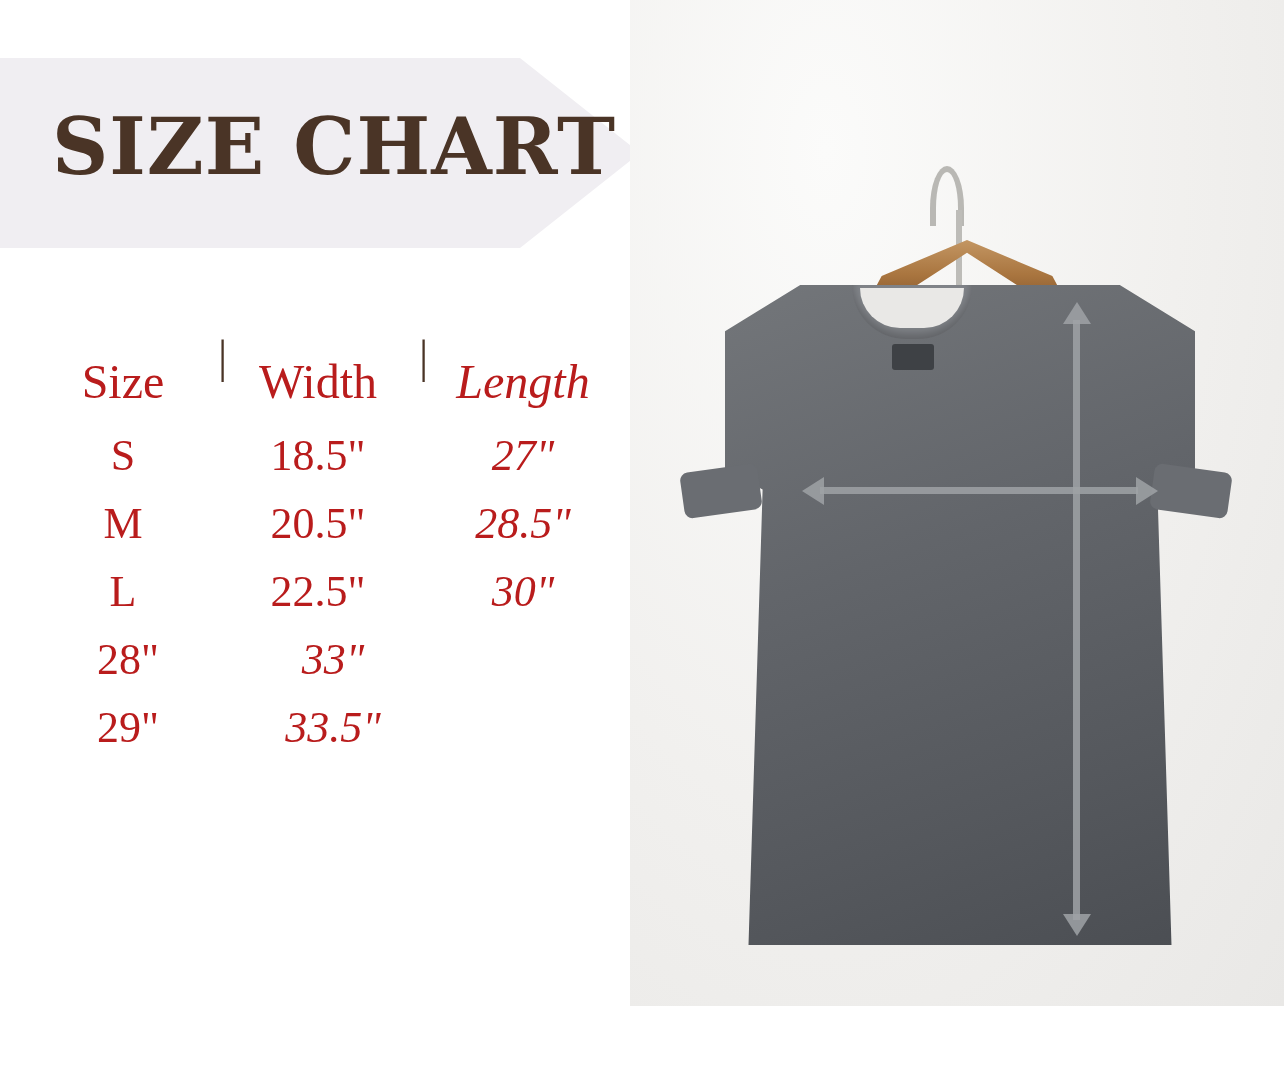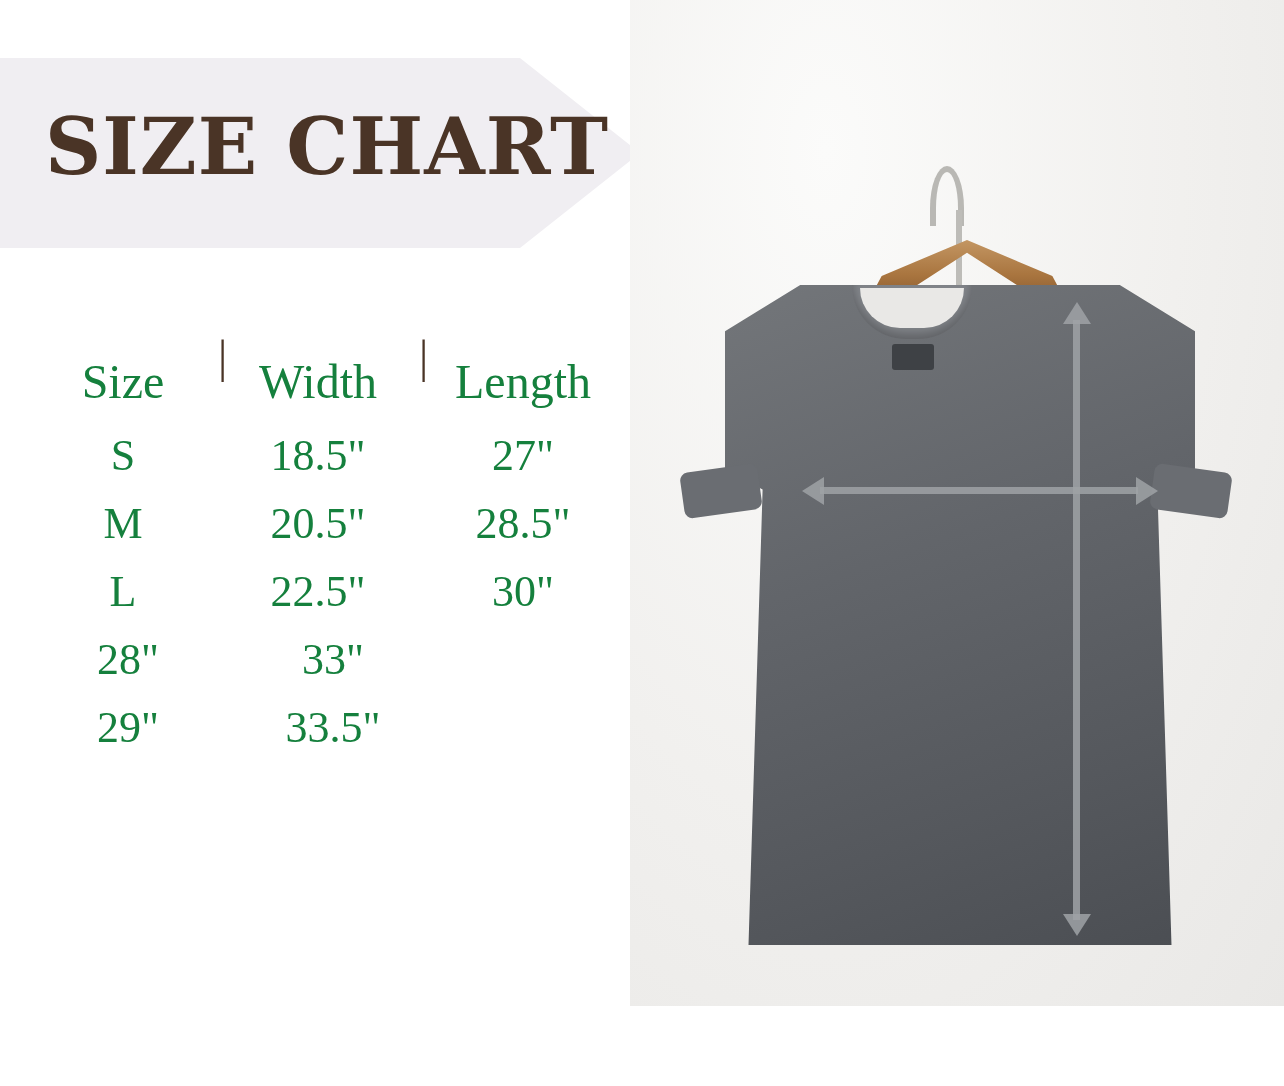--- a/index.html
+++ b/index.html
@@ -31,38 +31,38 @@
     left: 0;
     top: 58px;
     width: 640px;
     height: 190px;
     background: #f0eef2;
     -webkit-clip-path: polygon(0 0, 520px 0, 640px 95px, 520px 190px, 0 190px);
     clip-path: polygon(0 0, 520px 0, 640px 95px, 520px 190px, 0 190px);
   }
   #title-text {
     position: absolute;
-    left: 45px;
+    left: 52px;
     top: 108px;
     font-family: "DejaVu Serif", serif;
     font-weight: bold;
     font-size: 78px;
     letter-spacing: 1px;
     color: #4a3426;
     line-height: 1;
     white-space: nowrap;
   }
 
   
   #size-table {
     position: absolute;
     left: 28px;
     top: 330px;
     width: 600px;
-    color: #15803d;
+    color: #b91c1c;
   }
   .table-row {
     display: flex;
     align-items: baseline;
     height: 68px;
   }
   .col-size {
     width: 190px;
     text-align: center;
     font-size: 44px;
@@ -70,20 +70,21 @@
   .col-width {
     width: 200px;
     text-align: center;
     font-size: 44px;
     margin-top: 24px;
   }
   .col-length {
     width: 210px;
     text-align: center;
     font-size: 44px;
+    font-style: italic;
   }
   #header-row {
     height: 76px;
   }
   #header-row .col-size,
   #header-row .col-width,
   #header-row .col-length {
     font-size: 48px;
     position: relative;
   }

